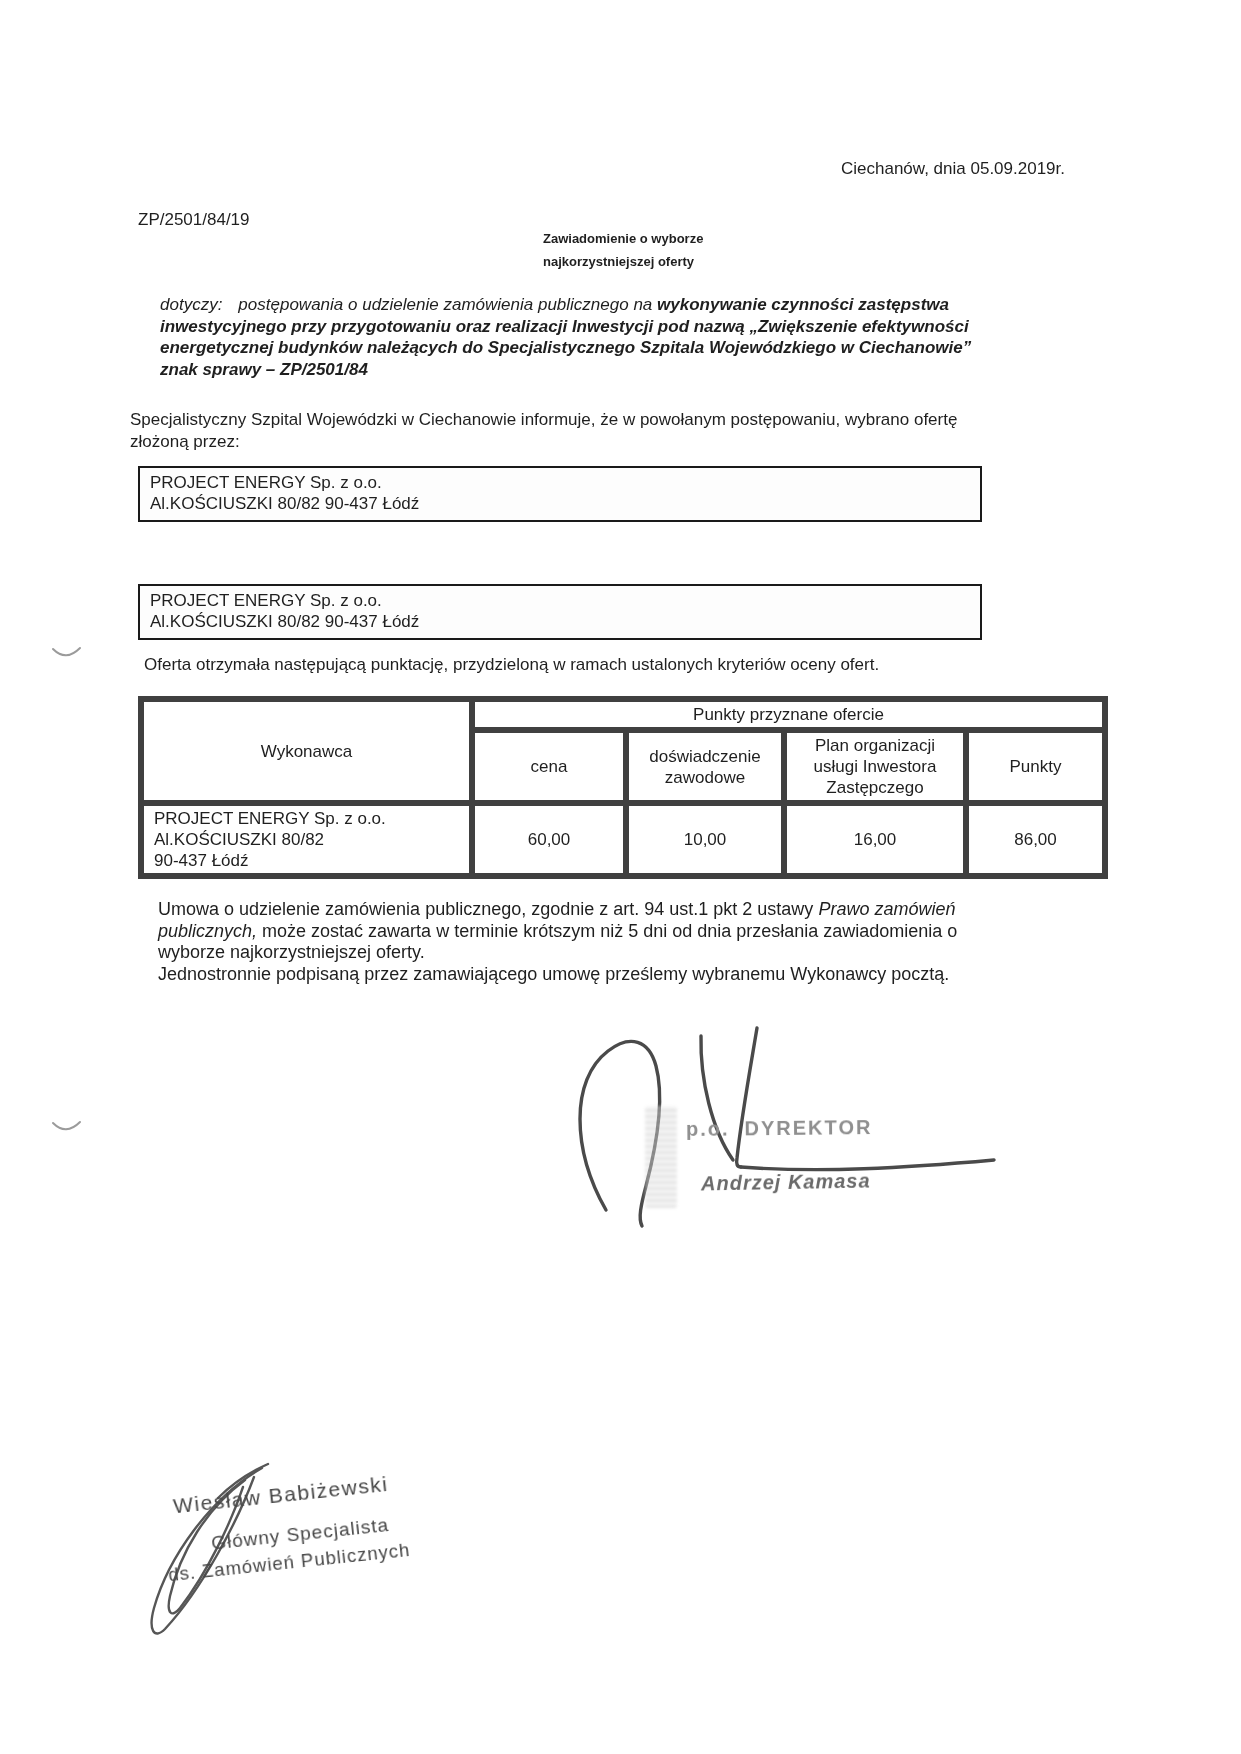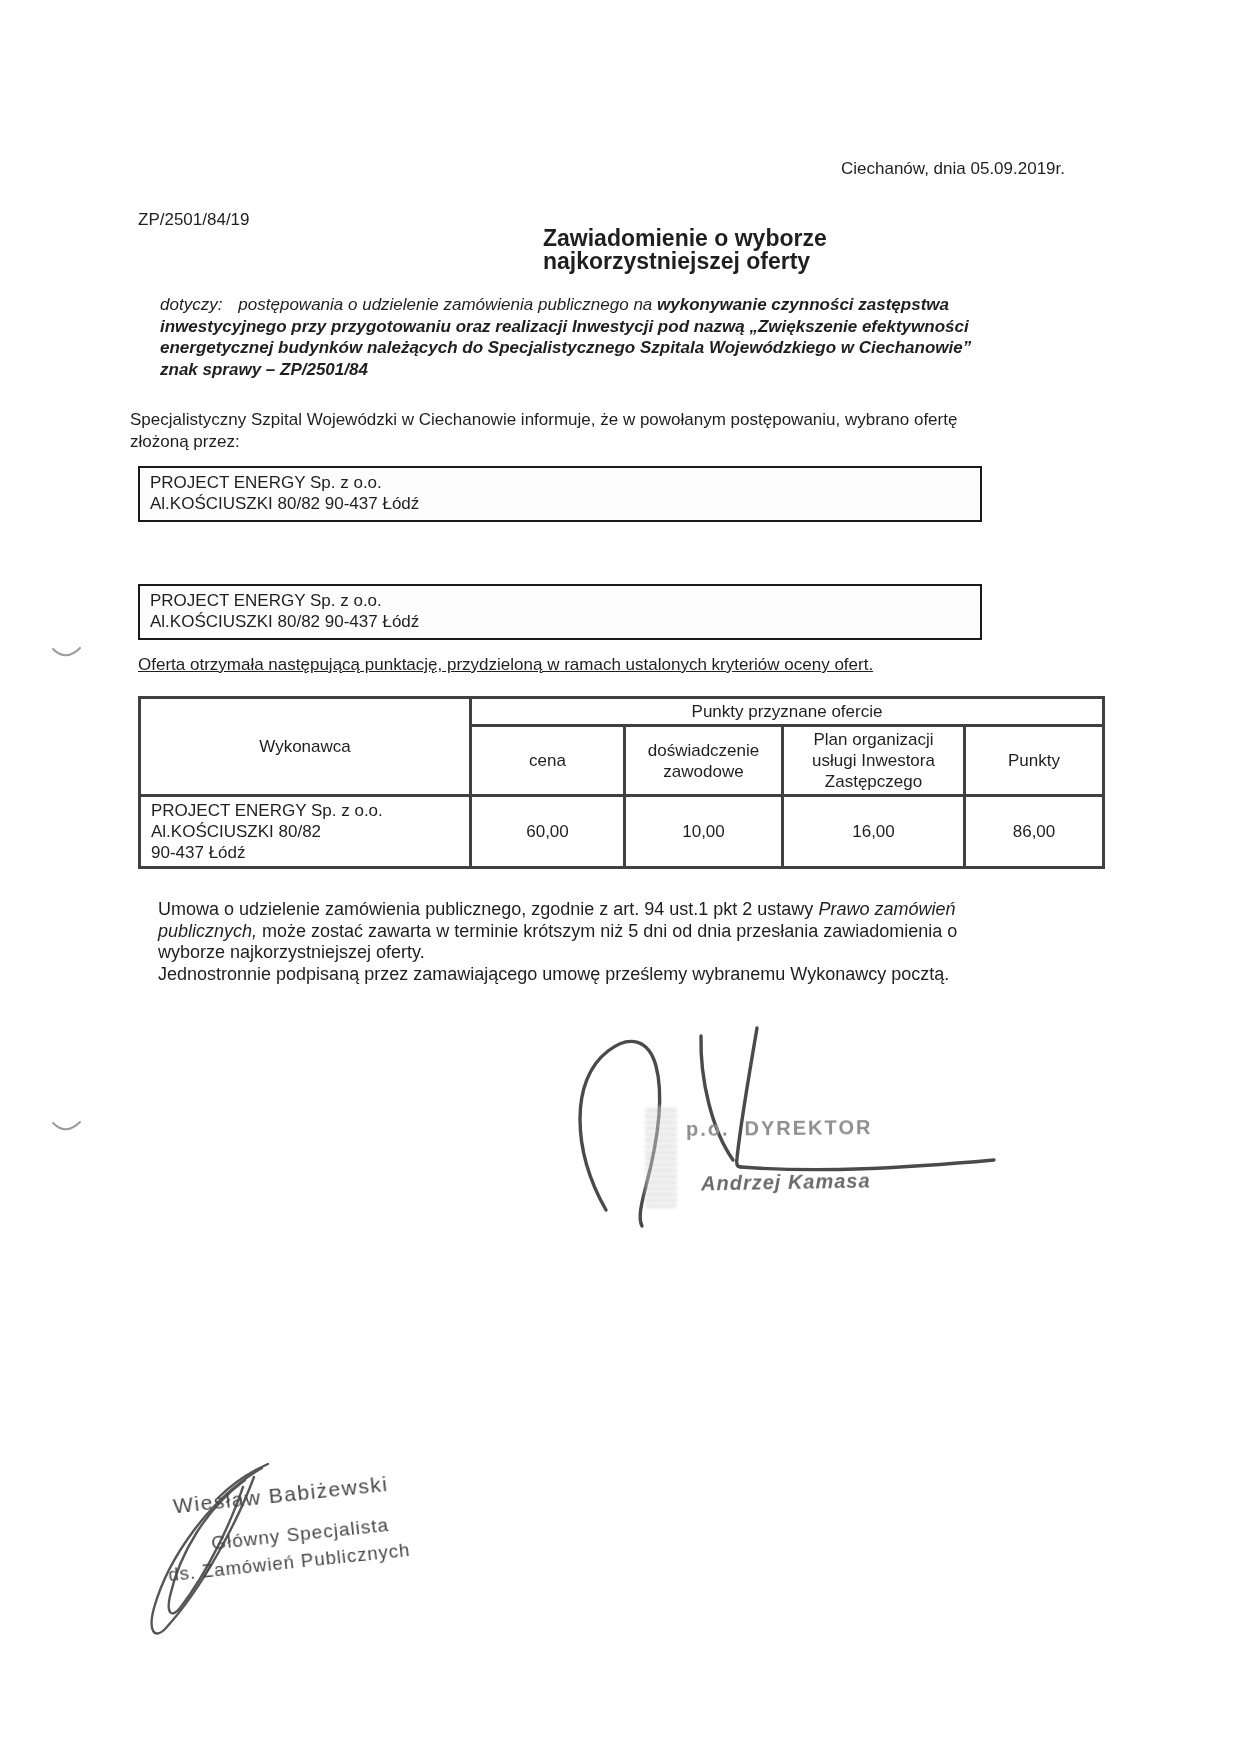--- a/index.html
+++ b/index.html
@@ -12,49 +12,49 @@
     color:#1f1f1f;
     overflow:hidden;
   }
   .abs{position:absolute;}
   .txt{font-size:17px;line-height:22px;}
   .b{font-weight:bold;}
   .it{font-style:italic;}
 
   .date-line{left:841px;top:158px;white-space:nowrap;}
   .case-ref{left:138px;top:209px;}
-  .doc-title{left:543px;top:227px;font-weight:bold;line-height:23px;font-size:23px;}
+  .doc-title{left:543px;top:227px;font-weight:bold;line-height:23px;font-size:13px;}
 
   .subject{left:160px;top:294px;width:852px;margin:0;font-size:17px;line-height:21.5px;font-style:italic;}
   .subject .lbl{margin-right:16px;}
 
   .para{margin:0;font-size:17px;line-height:22px;}
   .p-selection{left:130px;top:409px;width:856px;}
   .p-deadline{left:138px;top:543px;width:880px;white-space:pre-wrap;}
-  .p-scores{left:138px;top:654px;width:880px;text-decoration:underline;}
+  .p-scores{left:144px;top:654px;width:880px;}
 
   .company-box{
     left:138px;width:820px;
     border:2px solid #1a1a1a;
     padding:4px 10px 6px 10px;
     font-size:17px;line-height:21px;
     background:#fdfdfd;
   }
   .box-1{top:466px;}
   .box-2{top:584px;}
 
   .scores-table{
     left:138px;top:696px;
     border-collapse:collapse;
     table-layout:fixed;
     font-size:17px;line-height:21px;
     color:#1f1f1f;
   }
   .scores-table td{
-    border:3px solid #404040;
+    border:6px solid #404040;
     text-align:center;
     vertical-align:middle;
     padding:2px 20px;
     font-weight:normal;
   }
   .scores-table td.wyk-cell{
     text-align:left;
     padding-left:10px;
     vertical-align:middle;
   }

